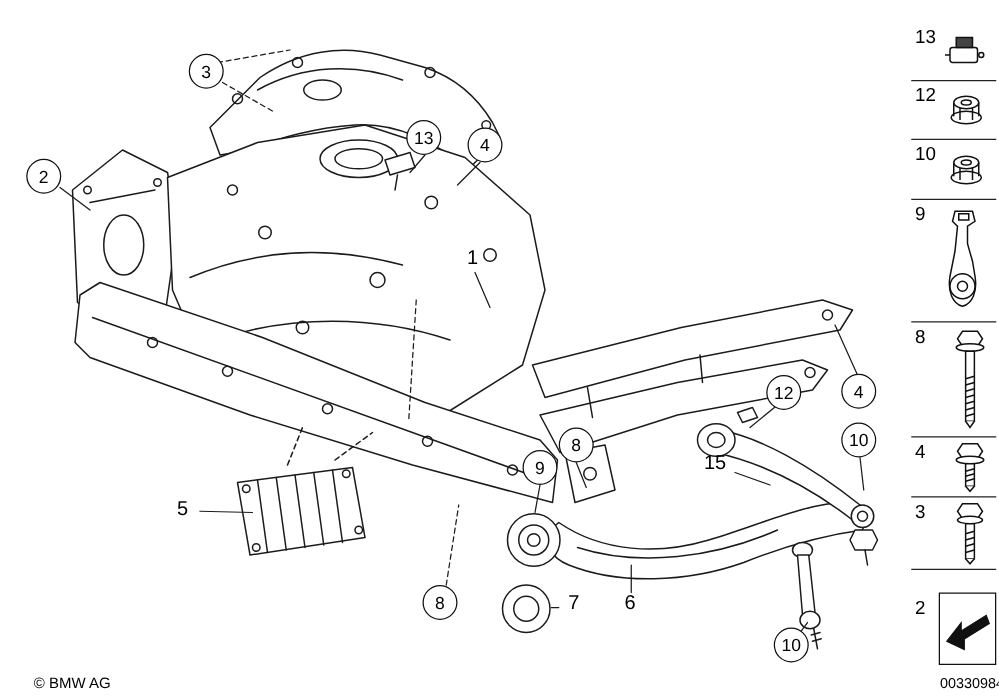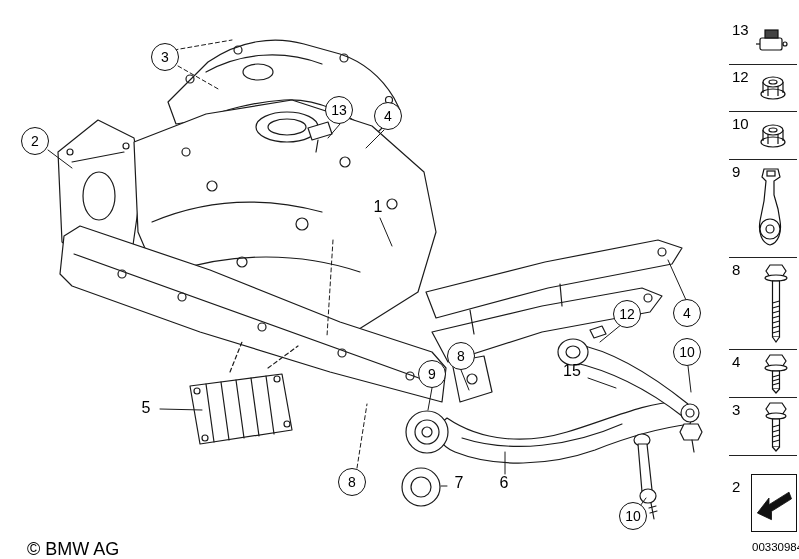--- a/index.html
+++ b/index.html
@@ -35,21 +35,21 @@
   .sb-icon {
     position: absolute; right: 7px; top: 50%; transform: translateY(-50%);
     display: flex; align-items: center; justify-content: center;
   }
   .arrow-box {
     position: absolute; right: 0; top: 18px; width: 46px; height: 58px;
     border: 1.3px solid #111; background: #fff;
     display: flex; align-items: center; justify-content: center;
   }
 
-  .copyright { position: absolute; left: 27px; top: 539px; font-size: 18px; }
+  .copyright { position: absolute; left: 27px; top: 539px; font-size: 12px; }
   .drawing-number { position: absolute; left: 752px; top: 541px; font-size: 11.5px; }
 </style>
 </head>
 <body>
 
 <div class="page">
 
   <svg class="art" width="799" height="559" viewBox="0 0 799 559" xmlns="http://www.w3.org/2000/svg" fill="none" stroke="#1b1b1b" stroke-width="1.2" stroke-linejoin="round" stroke-linecap="round">
 
     <g>

